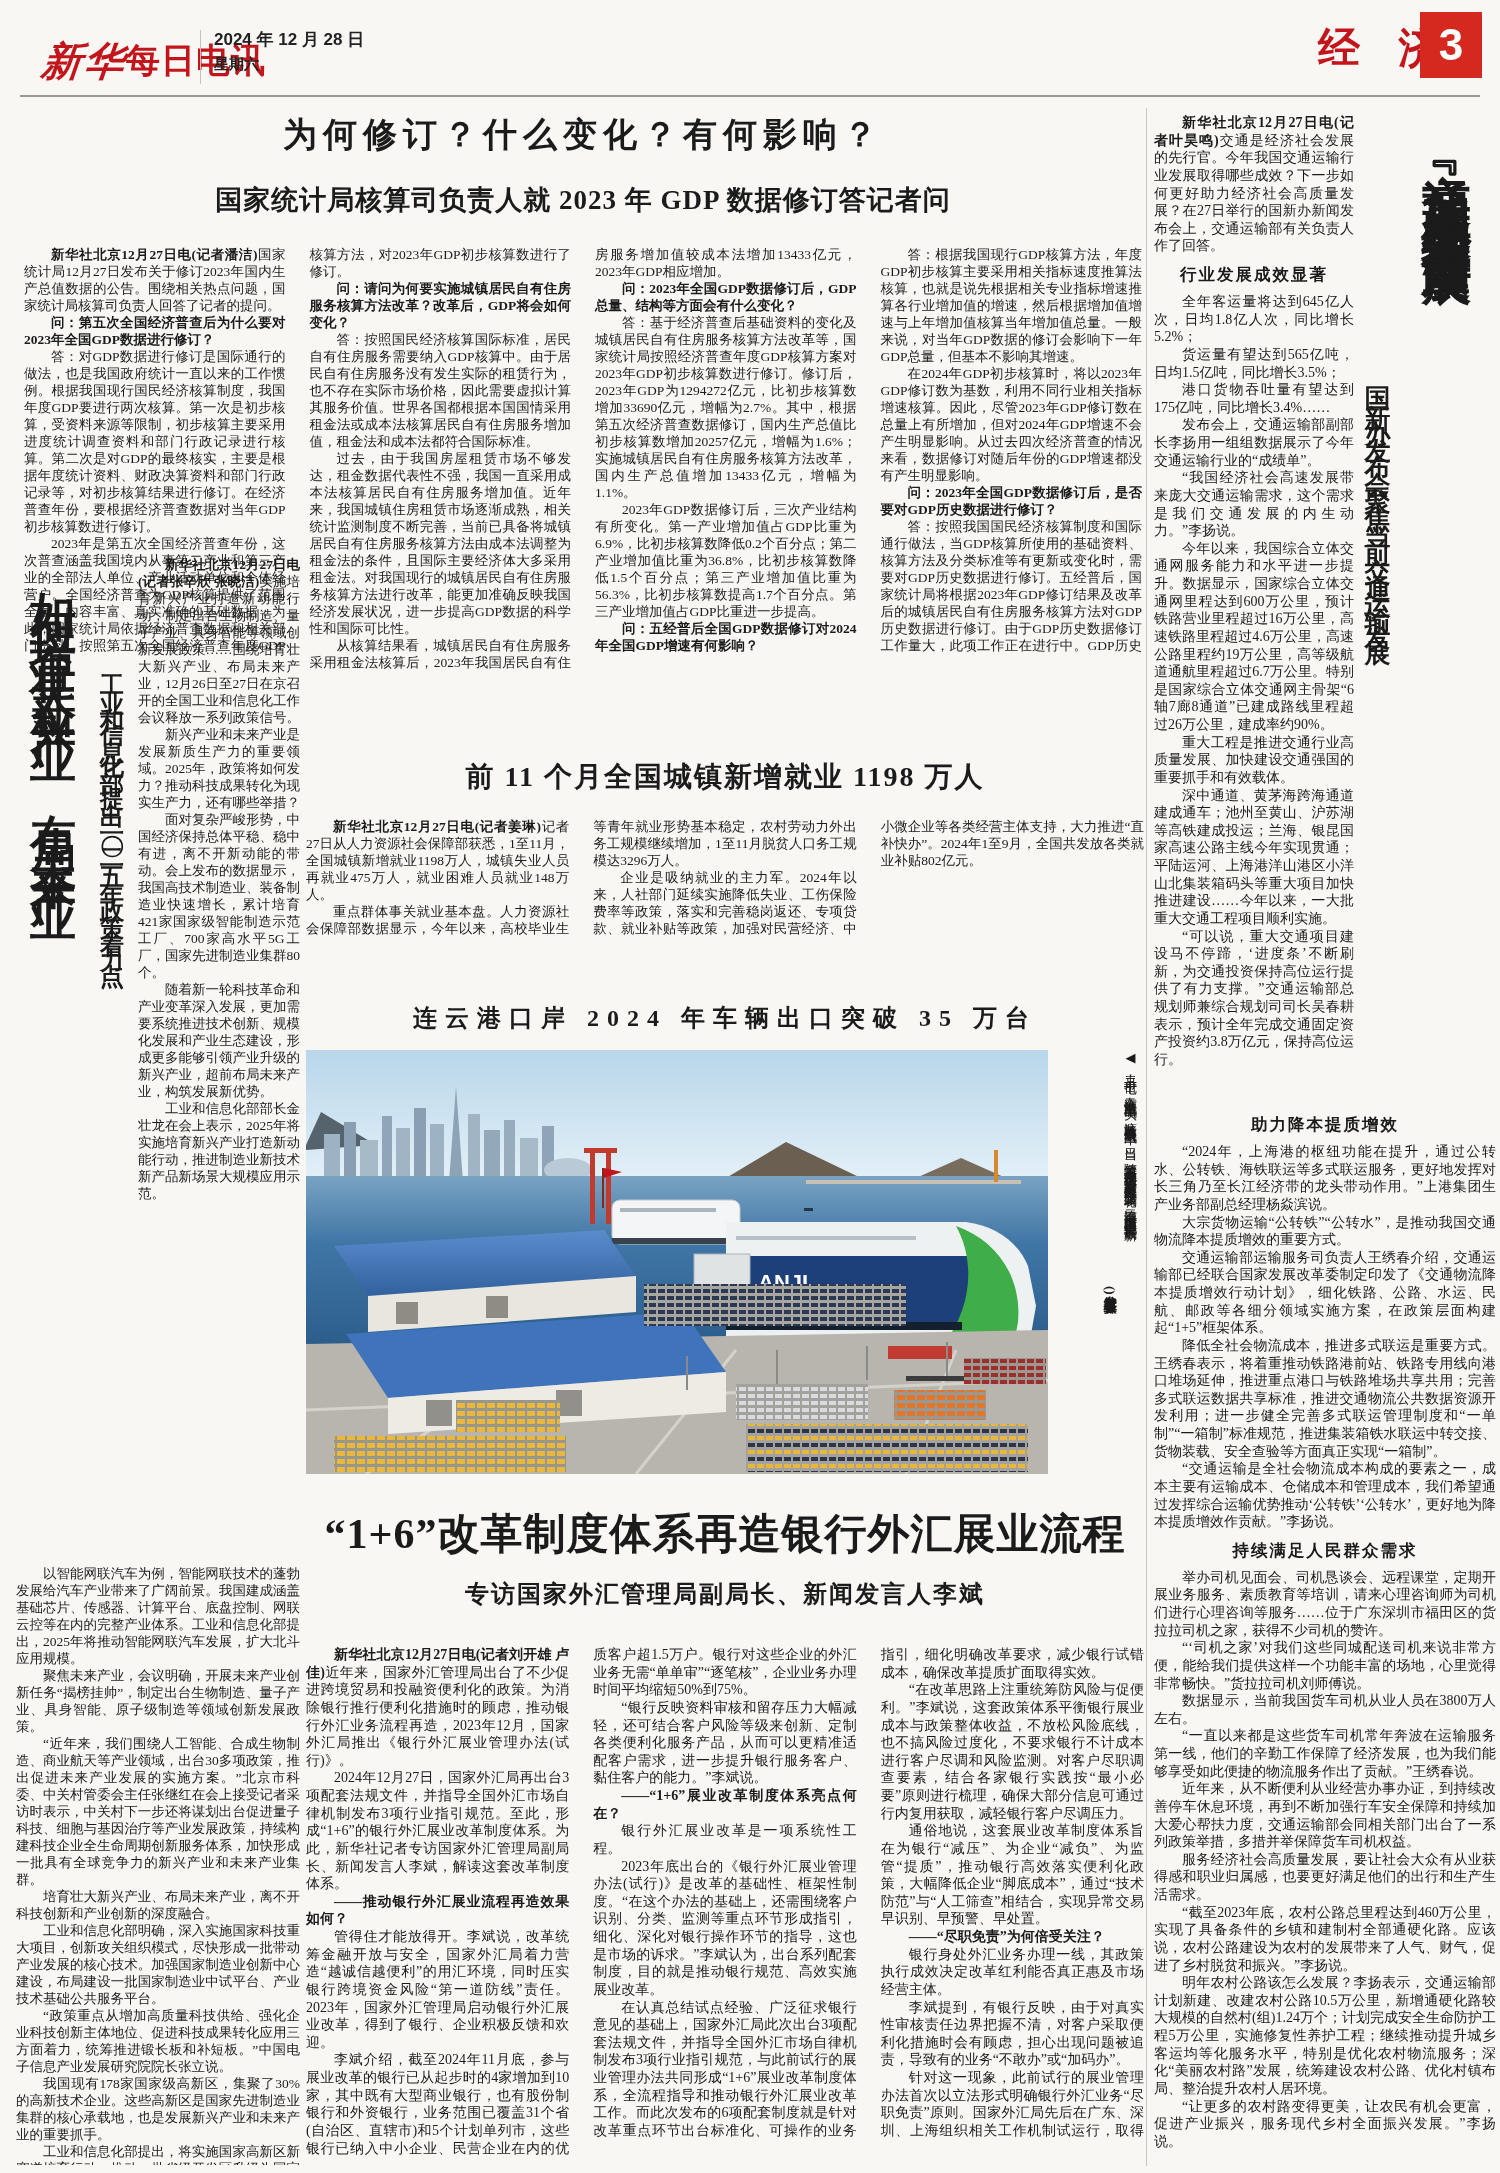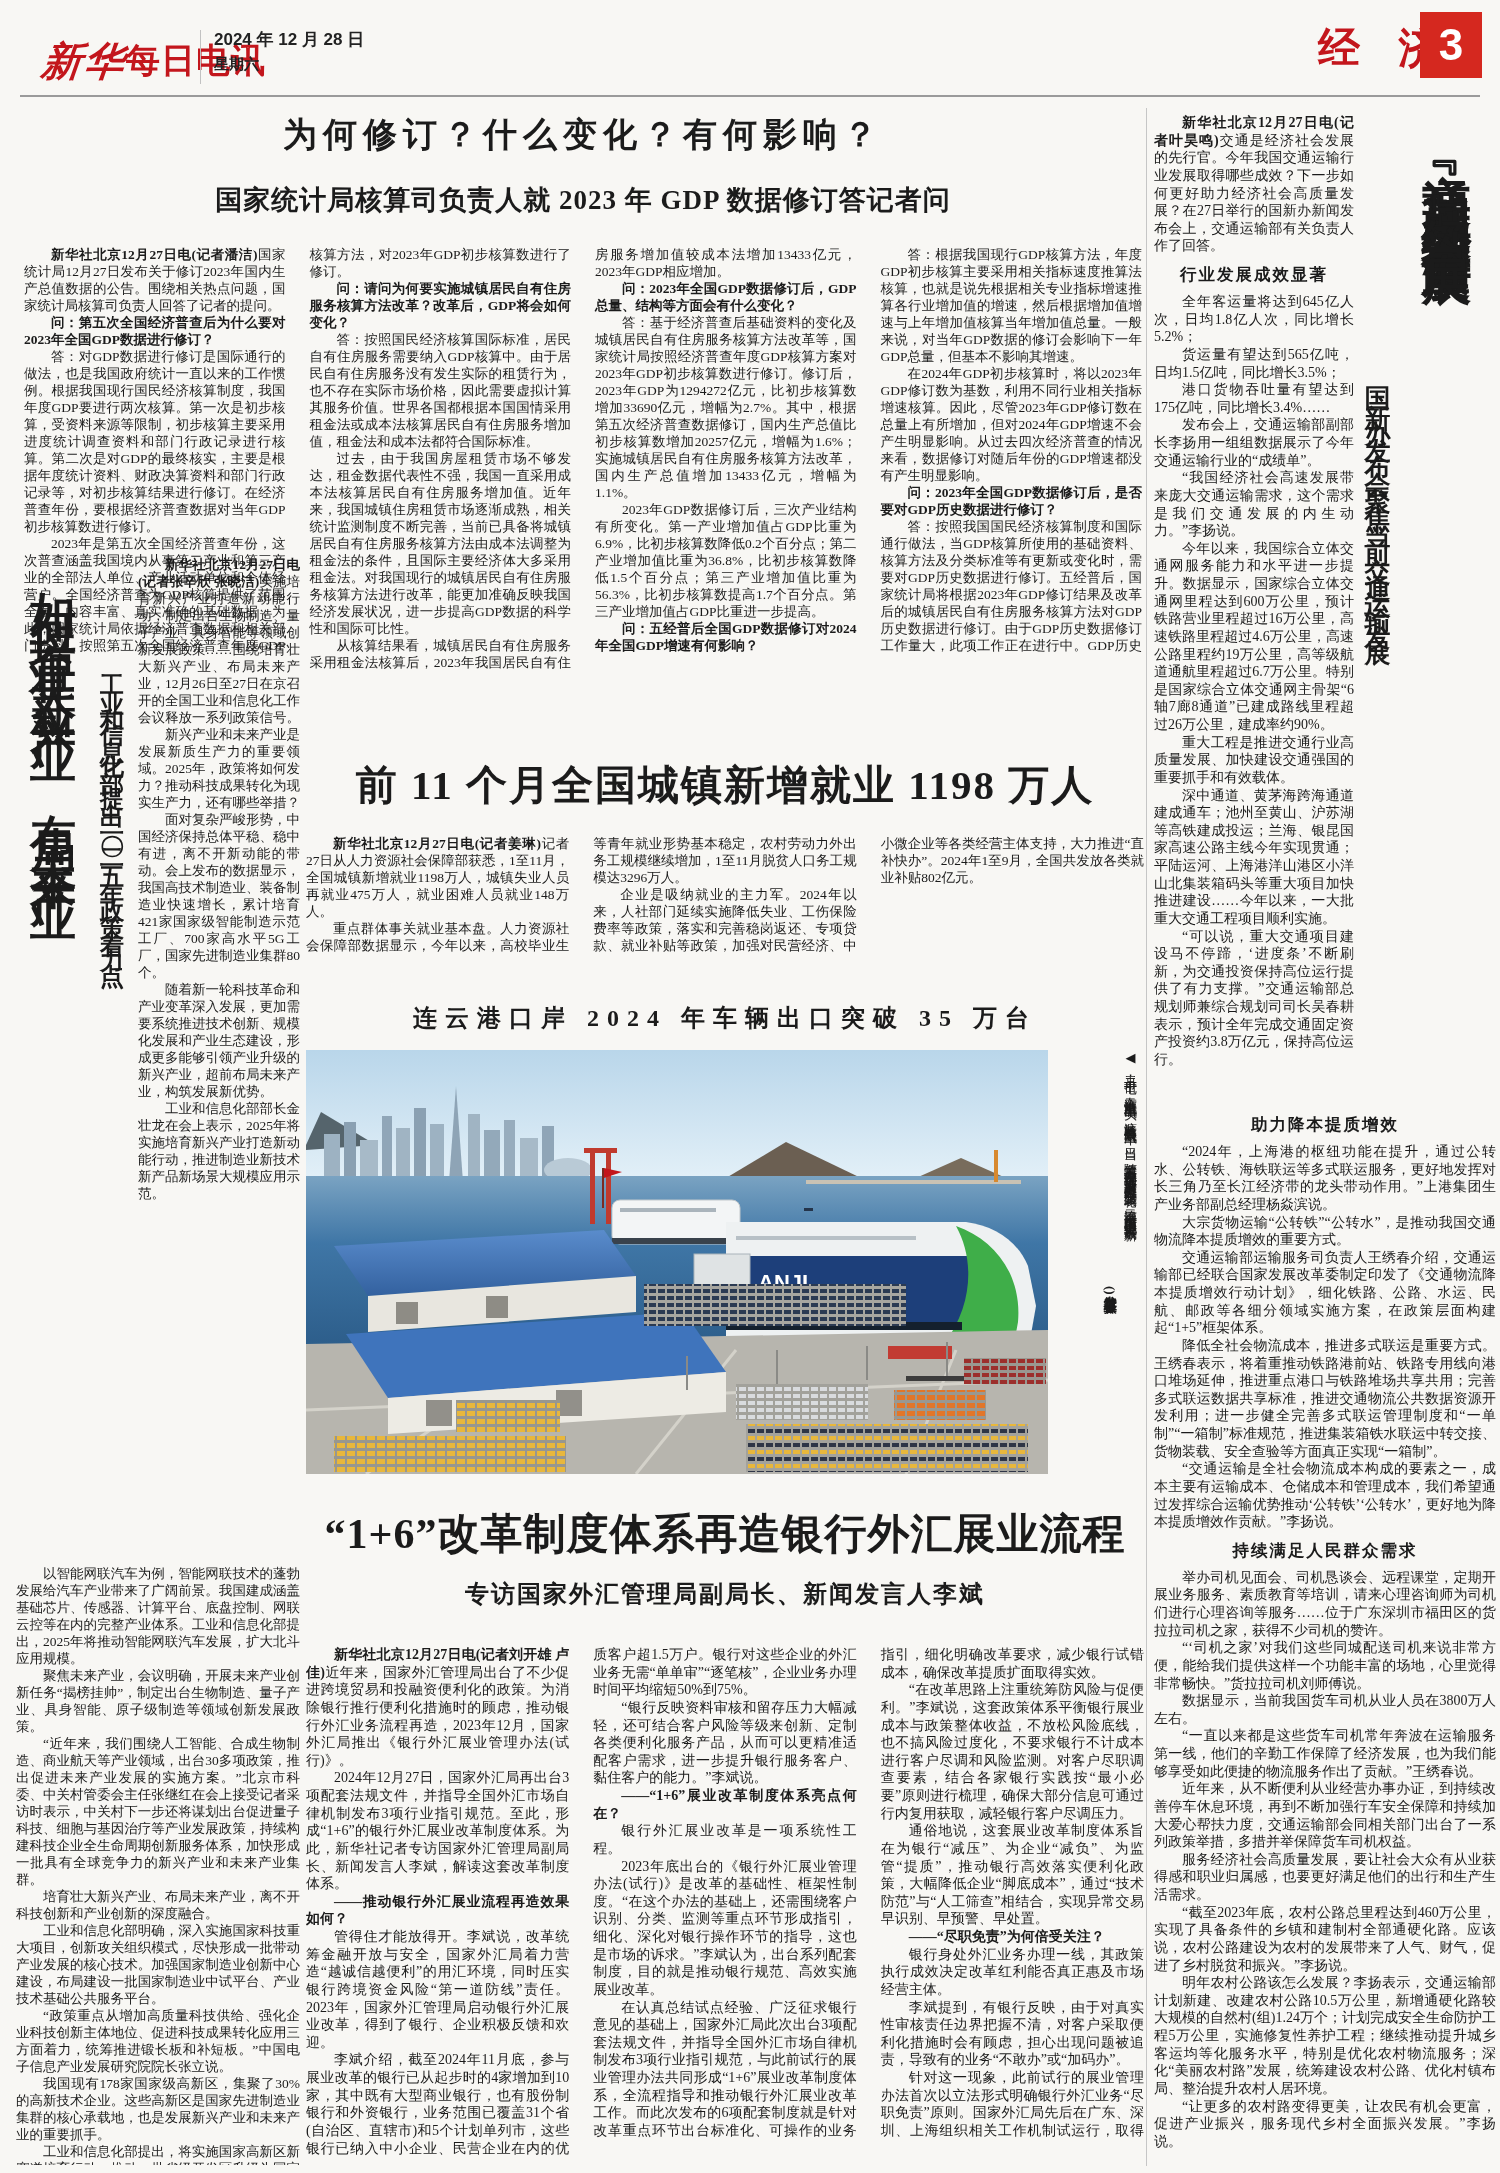--- a/index.html
+++ b/index.html
@@ -31,21 +31,21 @@
   .gdp .art-body{margin-top:28px;height:432px;overflow:hidden;column-count:4;column-gap:24px;font-size:13.5px;}
   
   .industry{position:absolute;left:16px;top:556px;width:284px;height:1617px;}
   .industry .topzone{display:flex;height:995px;overflow:hidden;}
   .v-head-ind{writing-mode:vertical-rl;font-size:46px;font-weight:900;letter-spacing:16px;width:74px;line-height:74px;}
   .v-sub-ind{writing-mode:vertical-rl;font-size:24px;font-weight:700;letter-spacing:16px;width:44px;padding-top:100px;line-height:44px;}
   .industry .colbody{flex:1;font-size:13.5px;overflow:hidden;padding-left:4px;}
   .industry .bottomzone{height:600px;overflow:hidden;font-size:13.5px;margin-top:14px;}
   
   .jobs{position:absolute;left:306px;top:758px;width:838px;}
-  .jobs .headline{font-size:41px;font-weight:900;text-align:center;letter-spacing:2px;white-space:nowrap;}
+  .jobs .headline{font-size:28px;font-weight:900;text-align:center;letter-spacing:2px;white-space:nowrap;}
   .jobs .art-body{margin-top:22px;height:150px;overflow:hidden;column-count:3;column-gap:24px;font-size:13.5px;}
   
   .photo-block{position:absolute;left:306px;top:1002px;width:838px;}
   .photo-title{font-size:24px;font-weight:700;text-align:center;letter-spacing:8px;white-space:nowrap;}
   .photo-row{display:flex;margin-top:16px;height:424px;}
   .photo-frame{width:742px;height:424px;background:#9db5c6;}
   .photo-caption-col{width:92px;height:424px;writing-mode:vertical-rl;font-size:13px;padding-left:4px;box-sizing:border-box;}
   .photo-caption-col .cap{line-height:1.55;letter-spacing:1px;}
   .photo-caption-col .credit{font-weight:900;padding-top:236px;line-height:1.5;}
   

